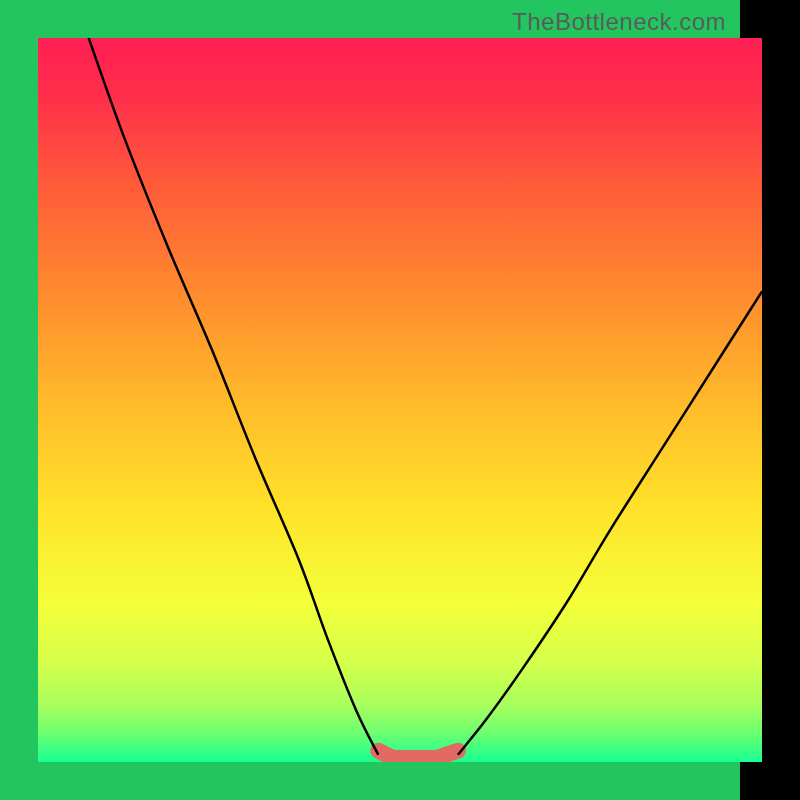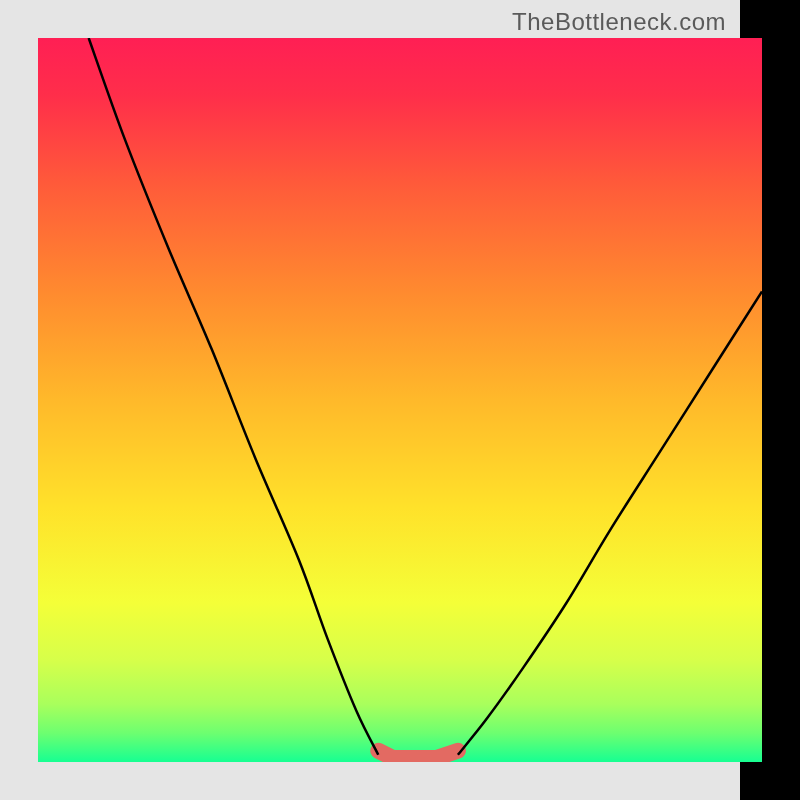--- a/index.html
+++ b/index.html
@@ -8,21 +8,21 @@
     width: 800px;
     height: 800px;
     background: #000;
     overflow: hidden;
     font-family: Arial, Helvetica, sans-serif;
   }
   .outer {
     position: relative;
     width: 740px;
     height: 800px;
-    background: #e5e5e5;
+    background: #22c55e;
   }
   .watermark {
     position: absolute;
     top: 8px;
     right: 14px;
     color: #5a5a5a;
     font-size: 24px;
     font-weight: 500;
     letter-spacing: 0.5px;
     z-index: 20;

